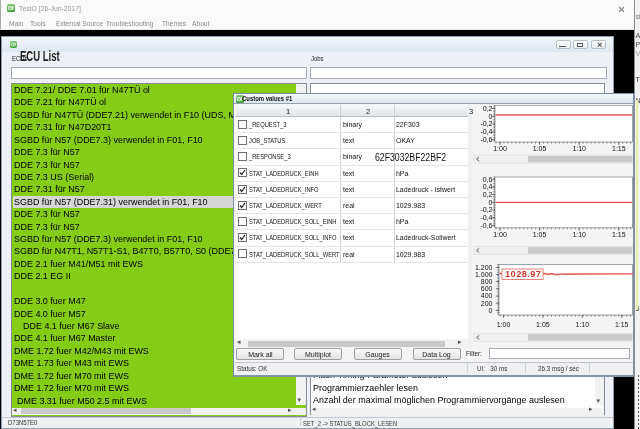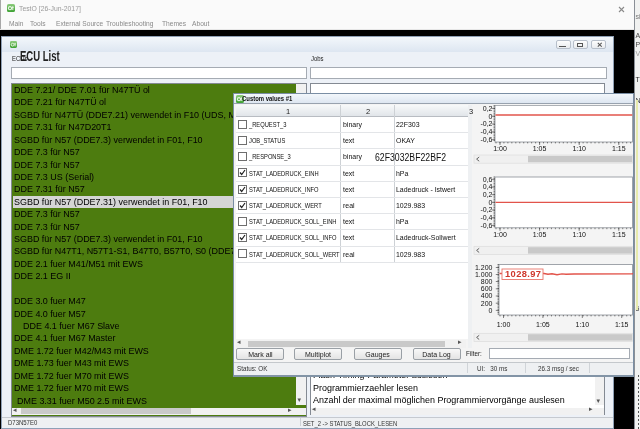--- a/index.html
+++ b/index.html
@@ -54,21 +54,21 @@
 <div class="ab cap" style="left:590.5px;top:40px;width:15px;height:9px;box-sizing:border-box;"></div>
 <div class="ab" style="left:559px;top:45.5px;width:7px;height:1.5px;background:#555;"></div>
 <div class="ab" style="left:577px;top:42.5px;width:6px;height:4px;border:1px solid #555;box-sizing:border-box;"></div>
 <svg class="ab" style="left:596.5px;top:42px;" width="5.5" height="5.5" viewBox="0 0 5.5 5.5">
     <path d="M0.8,0.8 L4.7,4.7 M4.7,0.8 L0.8,4.7" stroke="#555" stroke-width="1.1"></path>
   </svg>
 <div class="ab nw" style="left:12px;top:54.5px;font-size:7px;color:#222;"><span class="t" style="transform:scaleX(0.85);">ECUs</span></div>
 <div class="ab nw" style="left:311px;top:54.5px;font-size:7px;color:#222;"><span class="t" style="transform:scaleX(0.85);">Jobs</span></div>
 <div class="ab inp" style="left:11px;top:66.5px;width:296px;height:12.5px;box-sizing:border-box;"></div>
 <div class="ab inp" style="left:310px;top:66.5px;width:297px;height:12.5px;box-sizing:border-box;"></div>
-<div class="ab" style="left:11px;top:83px;width:296px;height:334px;background:#4d7c0f;border:1px solid #848a93;box-sizing:border-box;overflow:hidden;">
+<div class="ab" style="left:11px;top:83px;width:296px;height:334px;background:#84cc16;border:1px solid #848a93;box-sizing:border-box;overflow:hidden;">
 <div class="ab nw" style="left:1px;top:0.00px;width:294px;height:12.42px;line-height:12.42px;font-size:9.4px;color:#000;padding-left:0.5px;box-sizing:border-box;"><span class="t" style="transform:scaleX(0.955);">DDE 7.21/ DDE 7.01 für N47TÜ ol</span></div>
 <div class="ab nw" style="left:1px;top:12.42px;width:294px;height:12.42px;line-height:12.42px;font-size:9.4px;color:#000;padding-left:0.5px;box-sizing:border-box;"><span class="t" style="transform:scaleX(0.955);">DDE 7.21 für N47TÜ ol</span></div>
 <div class="ab nw" style="left:1px;top:24.84px;width:294px;height:12.42px;line-height:12.42px;font-size:9.4px;color:#000;padding-left:0.5px;box-sizing:border-box;"><span class="t" style="transform:scaleX(0.955);">SGBD für N47TÜ (DDE7.21) verwendet in F10 (UDS, MVB</span></div>
 <div class="ab nw" style="left:1px;top:37.26px;width:294px;height:12.42px;line-height:12.42px;font-size:9.4px;color:#000;padding-left:0.5px;box-sizing:border-box;"><span class="t" style="transform:scaleX(0.955);">DDE 7.31 für N47D20T1</span></div>
 <div class="ab nw" style="left:1px;top:49.68px;width:294px;height:12.42px;line-height:12.42px;font-size:9.4px;color:#000;padding-left:0.5px;box-sizing:border-box;"><span class="t" style="transform:scaleX(0.955);">SGBD für N57 (DDE7.3) verwendet in F01, F10</span></div>
 <div class="ab nw" style="left:1px;top:62.10px;width:294px;height:12.42px;line-height:12.42px;font-size:9.4px;color:#000;padding-left:0.5px;box-sizing:border-box;"><span class="t" style="transform:scaleX(0.955);">DDE 7.3 für N57</span></div>
 <div class="ab nw" style="left:1px;top:74.52px;width:294px;height:12.42px;line-height:12.42px;font-size:9.4px;color:#000;padding-left:0.5px;box-sizing:border-box;"><span class="t" style="transform:scaleX(0.955);">DDE 7.3 für N57</span></div>
 <div class="ab nw" style="left:1px;top:86.94px;width:294px;height:12.42px;line-height:12.42px;font-size:9.4px;color:#000;padding-left:0.5px;box-sizing:border-box;"><span class="t" style="transform:scaleX(0.955);">DDE 7.3 US (Serial)</span></div>
 <div class="ab nw" style="left:1px;top:99.36px;width:294px;height:12.42px;line-height:12.42px;font-size:9.4px;color:#000;padding-left:0.5px;box-sizing:border-box;"><span class="t" style="transform:scaleX(0.955);">DDE 7.31 für N57</span></div>
 <div class="ab nw" style="left:1px;top:111.78px;width:294px;height:12.42px;line-height:12.42px;font-size:9.4px;color:#000;padding-left:0.5px;box-sizing:border-box;background:#d5d5d5;"><span class="t" style="transform:scaleX(0.955);">SGBD für N57 (DDE7.31) verwendet in F01, F10</span></div>

